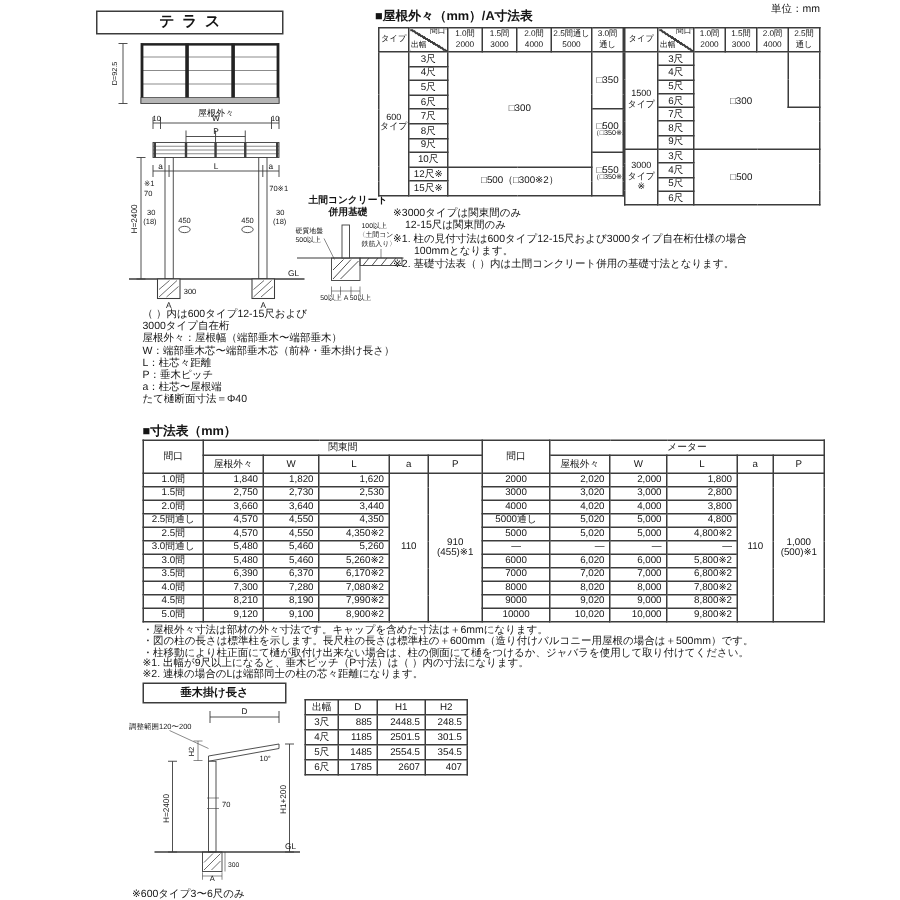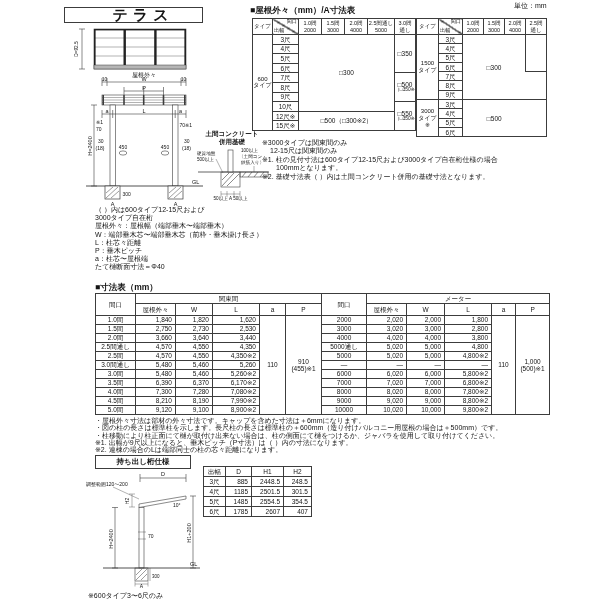--- a/index.html
+++ b/index.html
@@ -26,21 +26,21 @@
   .ctt tr{height:10px}
   svg{position:absolute}
   svg text{font-family:"Liberation Sans","DejaVu Sans",sans-serif;fill:#141414}
   .notes div{white-space:nowrap}
 </style>
 </head>
 <body>
 
 <div class="page">
 
-  <div class="btitle" style="left:64px;top:7px;width:118px;height:14px;line-height:14px;font-size:15px;letter-spacing:5px;padding-left:19px">テラス</div>
+  <div class="btitle" style="left:64px;top:7px;width:118px;height:14px;line-height:14px;font-size:10px;letter-spacing:5px;padding-left:5px">テラス</div>
 
   <svg style="left:70px;top:26px" width="120" height="48" viewBox="0 0 120 48">
     <g stroke="#3c3c3c" stroke-width="0.6" fill="none">
       <line x1="12" y1="3" x2="12" y2="43"></line>
         <line x1="9" y1="3" x2="15" y2="3"></line>
         <line x1="9" y1="43" x2="15" y2="43"></line>
       <rect x="24" y="3" width="92" height="40"></rect>
       <line x1="24" y1="12" x2="116" y2="12" stroke-width="0.4"></line>
       <line x1="24" y1="21" x2="116" y2="21" stroke-width="0.4"></line>
       <line x1="24" y1="30" x2="116" y2="30" stroke-width="0.4"></line>
@@ -513,21 +513,21 @@
     </table>
 
   <div class="abs notes" style="left:95px;top:417px;font-size:7px;line-height:7.3px">
     <div>・屋根外々寸法は部材の外々寸法です。キャップを含めた寸法は＋6mmになります。</div>
     <div>・図の柱の長さは標準柱を示します。長尺柱の長さは標準柱の＋600mm（造り付けバルコニー用屋根の場合は＋500mm）です。</div>
     <div>・柱移動により柱正面にて樋が取付け出来ない場合は、柱の側面にて樋をつけるか、ジャバラを使用して取り付けてください。</div>
     <div>※1. 出幅が9尺以上になると、垂木ピッチ（P寸法）は（ ）内の寸法になります。</div>
     <div>※2. 連棟の場合のLは端部同士の柱の芯々距離になります。</div>
   </div>
 
-  <div class="btitle" style="left:95px;top:455px;width:94px;height:12px;line-height:12px;font-size:7.5px">持ち出し桁仕様</div>
+  <div class="btitle" style="left:95px;top:455px;width:94px;height:12px;line-height:12px;font-size:7.5px">垂木掛け長さ</div>
 
   <svg style="left:85px;top:469px" width="120" height="120" viewBox="0 0 120 120">
     <g stroke="#3c3c3c" stroke-width="0.6" fill="none">
       <line x1="55" y1="9" x2="101" y2="9"></line>
         <line x1="55" y1="5" x2="55" y2="13"></line>
         <line x1="101" y1="5" x2="101" y2="13"></line>
       <line x1="28" y1="18" x2="54" y2="30" stroke-width="0.4"></line>
       <line x1="47" y1="25" x2="47" y2="38" stroke-width="0.4"></line>
         <line x1="44" y1="25" x2="50" y2="25" stroke-width="0.4"></line>
         <line x1="44" y1="38" x2="50" y2="38" stroke-width="0.4"></line>

